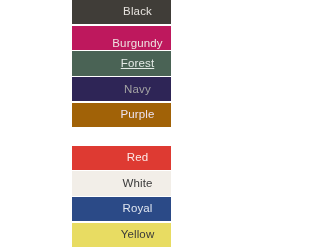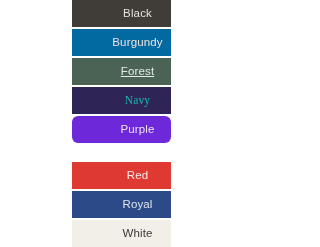--- a/index.html
+++ b/index.html
@@ -48,42 +48,45 @@
 </style>
 </head>
 <body style="background-color: rgb(255, 255, 255);">
 
 <div id="swatch-list">
 
   <div class="swatch-row" style="background-color: rgb(64, 61, 56); color: rgb(230, 227, 222);">
     <span class="swatch-label">Black</span>
   </div>
 
-  <div class="swatch-row" style="background-color: #0369a1; color: rgb(237, 226, 224);">
+  <div class="swatch-row" style="background-color: #be185d; color: rgb(237, 226, 224); align-items: flex-end;">
     <span class="swatch-label">Burgundy</span>
   </div>
 
   <div class="swatch-row" style="background-color: rgb(74, 99, 85); color: rgb(228, 234, 230); text-decoration: underline;">
     <span class="swatch-label">Forest</span>
   </div>
 
-  <div class="swatch-row" style="background-color: rgb(46, 37, 86); color: #14b8a6; font-family: Liberation Serif, serif;">
+  <div class="swatch-row" style="background-color: rgb(46, 37, 86); color: #a3a3a3;">
     <span class="swatch-label">Navy</span>
   </div>
 
-  <div class="swatch-row" style="background-color: #6d28d9; color: rgb(237, 227, 242); border-radius: 6px;">
+  <div class="swatch-row" style="background-color: #a16207; color: rgb(237, 227, 242);">
     <span class="swatch-label">Purple</span>
   </div>
 
   <div class="swatch-row" style="background-color: rgb(222, 58, 50); color: rgb(251, 232, 230); margin-top: 17px;">
     <span class="swatch-label">Red</span>
   </div>
 
+  <div class="swatch-row" style="background-color: rgb(242, 238, 232); color: rgb(58, 58, 58);">
+    <span class="swatch-label">White</span>
+  </div>
+
   <div class="swatch-row" style="background-color: rgb(43, 74, 135); color: rgb(223, 229, 239);">
     <span class="swatch-label">Royal</span>
   </div>
 
-  <div class="swatch-row" style="background-color: rgb(242, 238, 232); color: rgb(58, 58, 58);">
-    <span class="swatch-label">White</span>
+  <div class="swatch-row" style="background-color: rgb(232, 220, 98); color: rgb(58, 58, 58);">
+    <span class="swatch-label">Yellow</span>
   </div>
-
 
 </div>
 
 </body></html>

